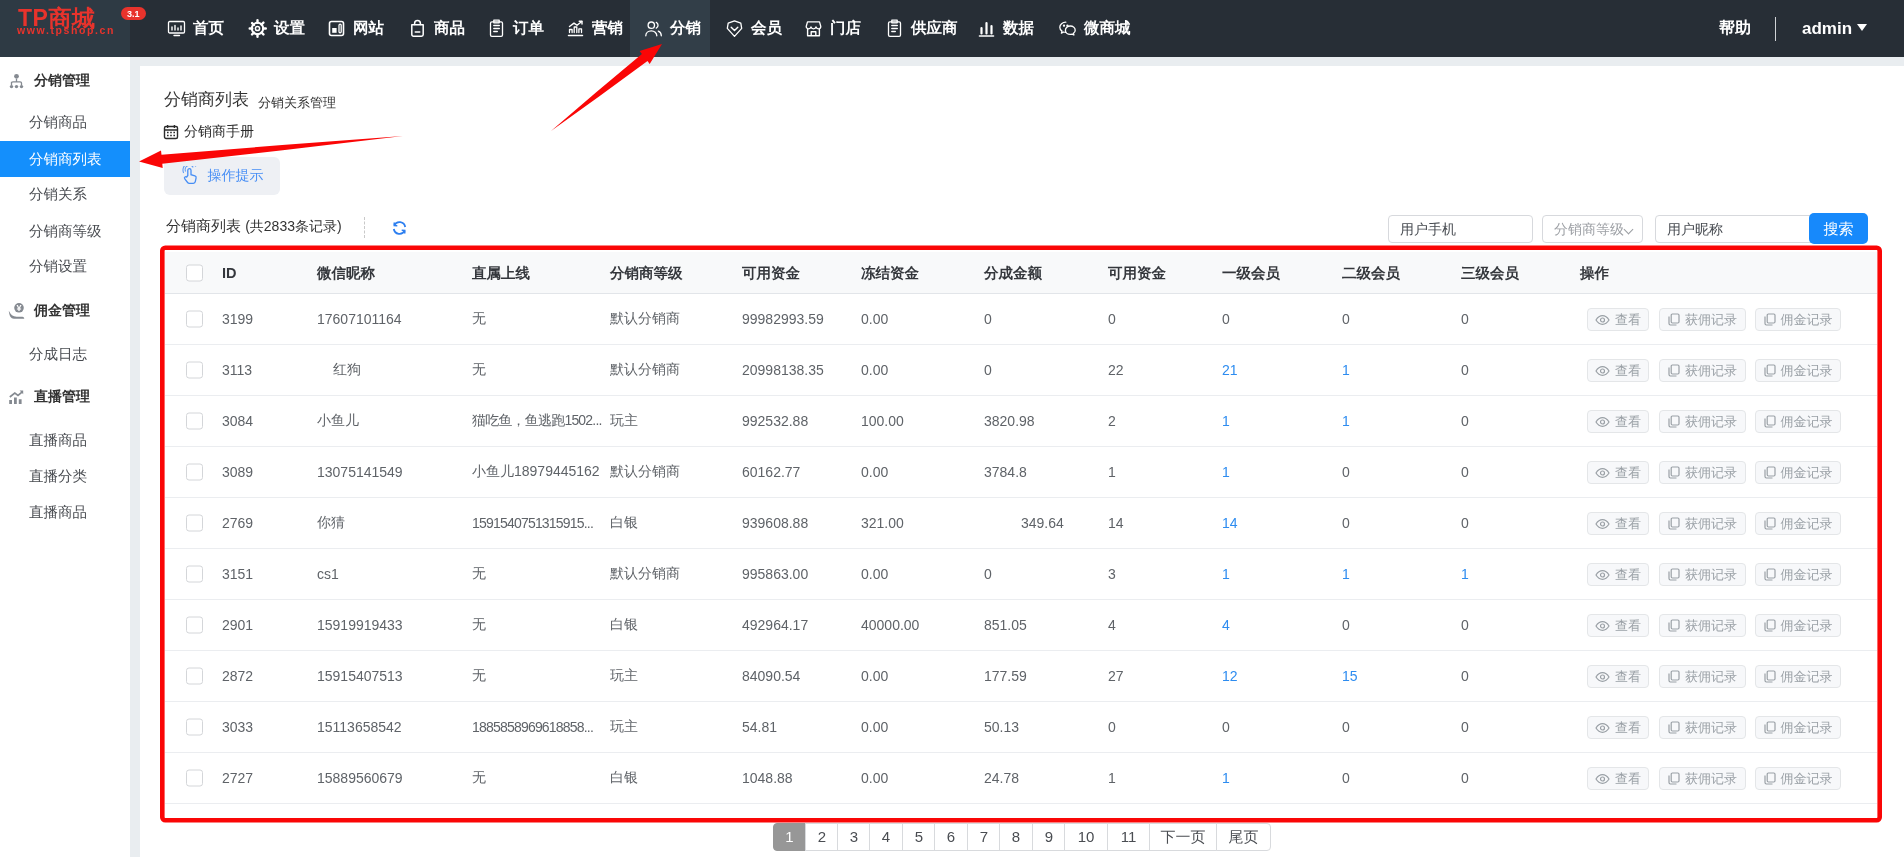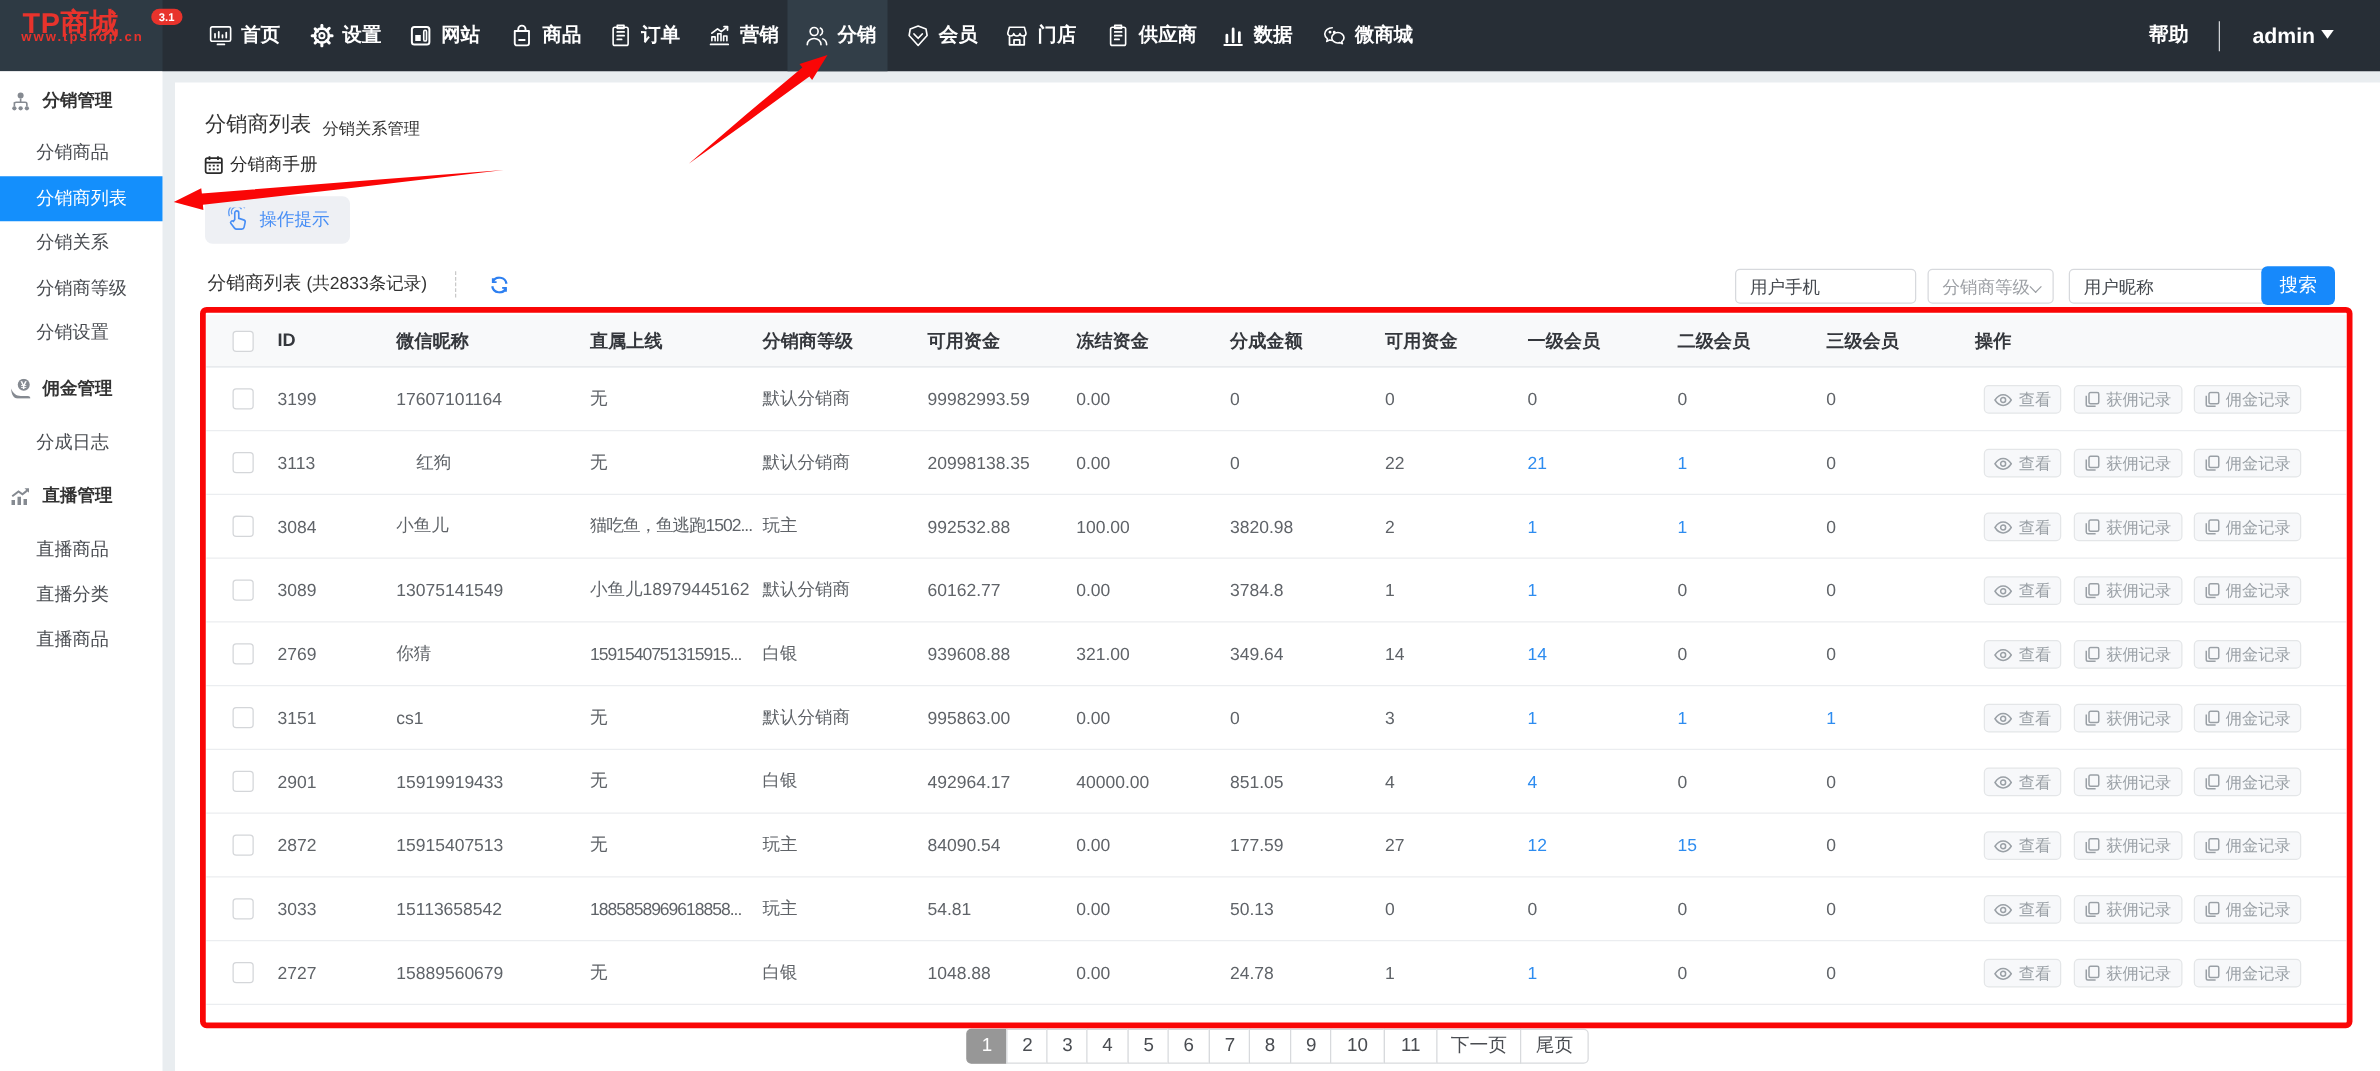--- a/index.html
+++ b/index.html
@@ -336,21 +336,21 @@
           </svg>佣金记录</span>
       </div>
 <div class="trow">
         <span class="cb" style="left:21px"></span>
         <i style="left:57px">2769</i>
         <i style="left:152px">你猜</i>
         <i style="left:307px;letter-spacing:-.8px">1591540751315915...</i>
         <i style="left:445px">白银</i>
         <i style="left:577px">939608.88</i>
         <i style="left:696px">321.00</i>
-        <i style="left:819px">349.64</i>
+        <i style="left:856px">349.64</i>
         <i style="left:943px">14</i>
         <i class="bl" style="left:1057px">14</i>
         <i style="left:1177px">0</i>
         <i style="left:1296px">0</i>
         <span class="ab" style="left:1422px;width:62px"><svg width="15" height="12" viewBox="0 0 15 12" fill="none" stroke="#9aa0a6" stroke-width="1.2">
             <path d="M1 6c1.8-2.9 4-4.3 6.5-4.3S12.2 3.1 14 6c-1.8 2.9-4 4.3-6.5 4.3S2.8 8.9 1 6z"></path>
             <circle cx="7.5" cy="6" r="2"></circle>
           </svg>查看</span>
         <span class="ab" style="left:1494px;width:87px"><svg width="12" height="13" viewBox="0 0 12 13" fill="none" stroke="#9aa0a6" stroke-width="1.2">
             <rect x="3.2" y="1" width="7.8" height="9" rx="1.2"></rect>

